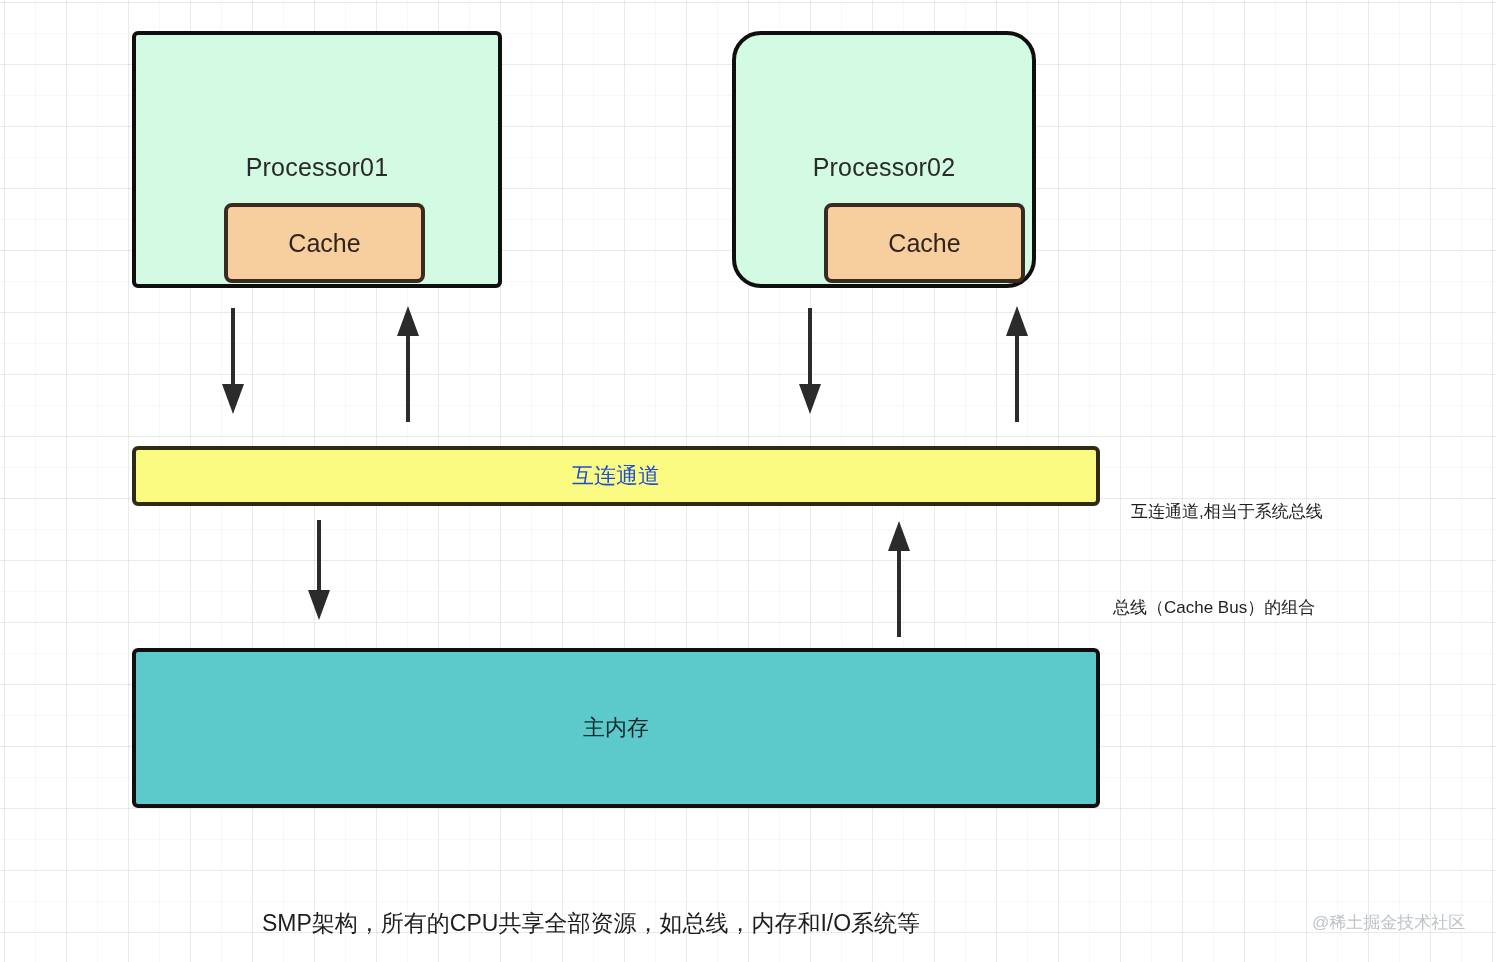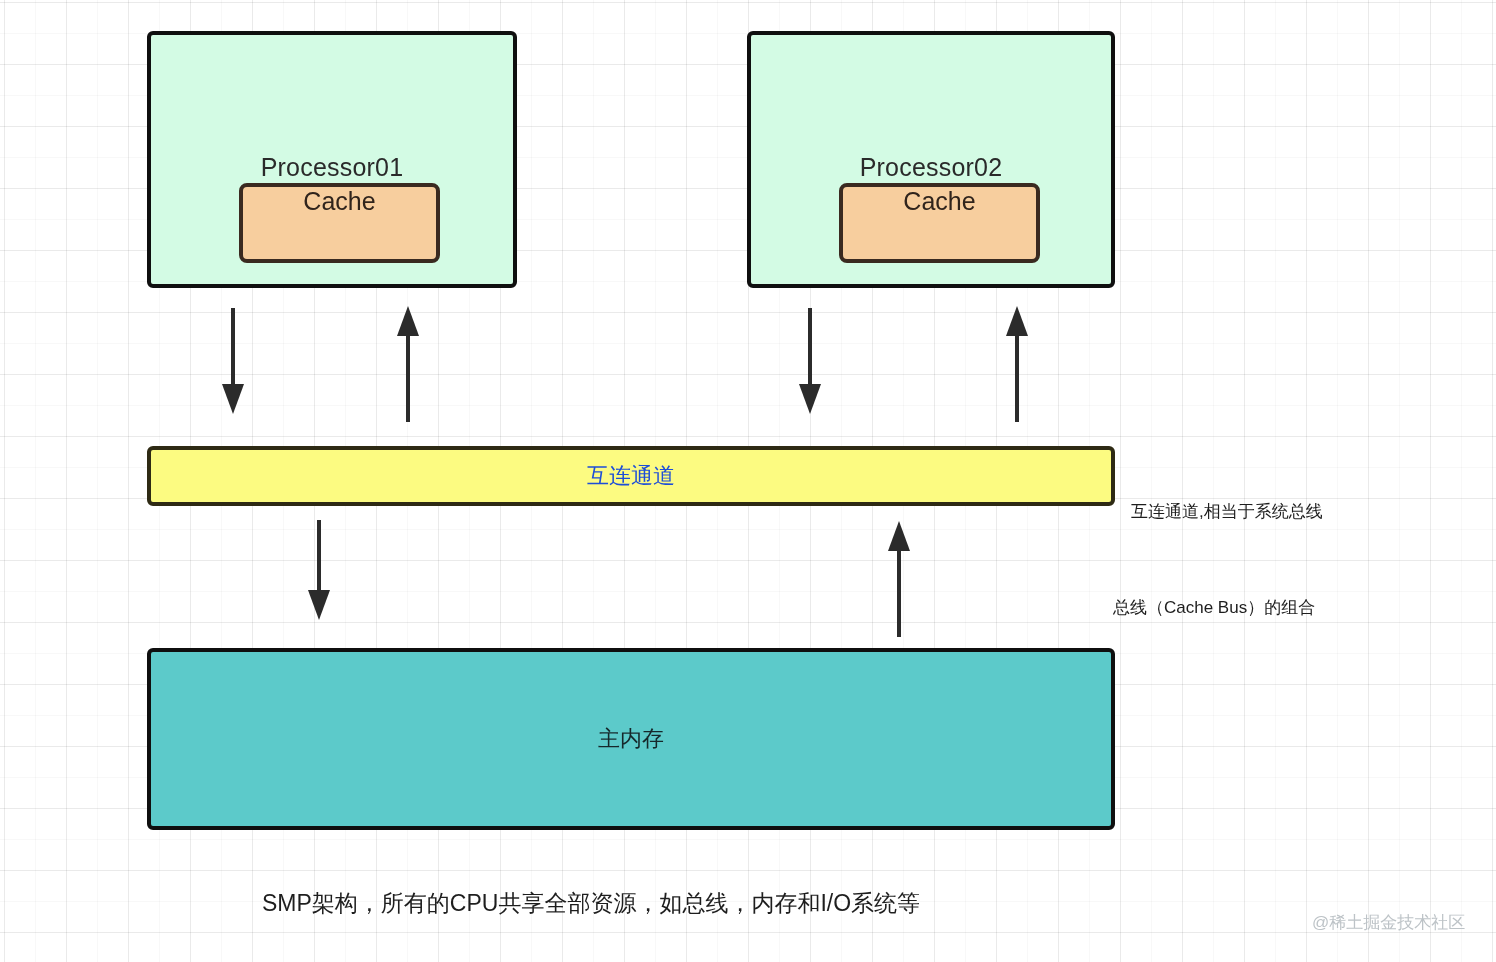--- a/index.html
+++ b/index.html
@@ -24,21 +24,20 @@
     background-size: 62px 62px, 62px 62px, 31px 31px, 31px 31px;
     background-position: 4px 2px, 4px 2px, 4px 2px, 4px 2px;
   }
 
   .node {
     position: absolute;
     box-sizing: border-box;
     display: flex;
     align-items: center;
     justify-content: center;
-    margin-left: 15px;
   }
 
   
   .processor {
     border: 4px solid #0f0f0f;
     border-radius: 6px;
     background: #d3fbe4;
     align-items: flex-start;
     justify-content: center;
   }
@@ -47,28 +46,28 @@
     top: 118px;
     left: 0;
     right: 0;
     text-align: center;
     font-size: 25px;
     color: #2a2a2a;
     letter-spacing: 0.2px;
   }
   .cache {
     position: absolute;
-    top: 148px;
+    top: 168px;
     width: 193px;
     height: 72px;
     border: 4px solid #3a2a20;
     border-radius: 8px;
     background: #f7ce9e;
     display: flex;
-    align-items: flex-start;
+    align-items: center;
     justify-content: center;
     font-size: 25px;
     color: #30241c;
   }
 
   
   .bus {
     border: 4px solid #2e2a14;
     border-radius: 6px;
     background: #fcfb81;
@@ -122,41 +121,42 @@
     font-size: 17px;
     line-height: 32px;
     color: #1e1e1e;
     white-space: pre;
   }
   .caption {
     position: absolute;
     font-size: 23px;
     color: #1e1e1e;
     white-space: nowrap;
+    margin-top: 20px;
   }
   .watermark {
     position: absolute;
     font-size: 17px;
     color: #bdc3c7;
     white-space: nowrap;
   }
 </style>
 </head>
 <body>
 
 <div id="canvas">
 
   <div class="node processor" style="left:132px; top:31px; width:370px; height:257px;">
     <div class="processor-label">Processor01</div>
     <div class="cache" style="left:88px;">
       <span>Cache</span>
     </div>
   </div>
 
-  <div class="node processor" style="left:732px; top:31px; width:368px; height:257px;">
+  <div class="node processor" style="left:732px; top:31px; width:304px; height:257px;border-radius:29px;">
     <div class="processor-label">Processor02</div>
     <div class="cache" style="left:88px;">
       <span>Cache</span>
     </div>
   </div>
 
   <div class="arrow down" style="left:223px; top:308px; width:20px; height:106px;">
     <div class="arrow-shaft"></div>
     <div class="arrow-head"></div>
   </div>
@@ -185,21 +185,21 @@
 
   <div class="arrow down" style="left:309px; top:520px; width:20px; height:100px;">
     <div class="arrow-shaft"></div>
     <div class="arrow-head"></div>
   </div>
   <div class="arrow up" style="left:889px; top:521px; width:20px; height:116px;">
     <div class="arrow-shaft"></div>
     <div class="arrow-head"></div>
   </div>
 
-  <div class="node memory" style="left:132px; top:648px; width:968px; height:182px;align-items:center;">
+  <div class="node memory" style="left:132px; top:648px; width:968px; height:160px;align-items:center;">
     <span>主内存</span>
   </div>
 
   <div class="caption" style="left:262px; top:888px;">SMP架构，所有的CPU共享全部资源，如总线，内存和I/O系统等</div>
 
   <div class="watermark" style="left:1312px; top:911px;">@稀土掘金技术社区</div>
 
 </div>
 
 </body></html>

